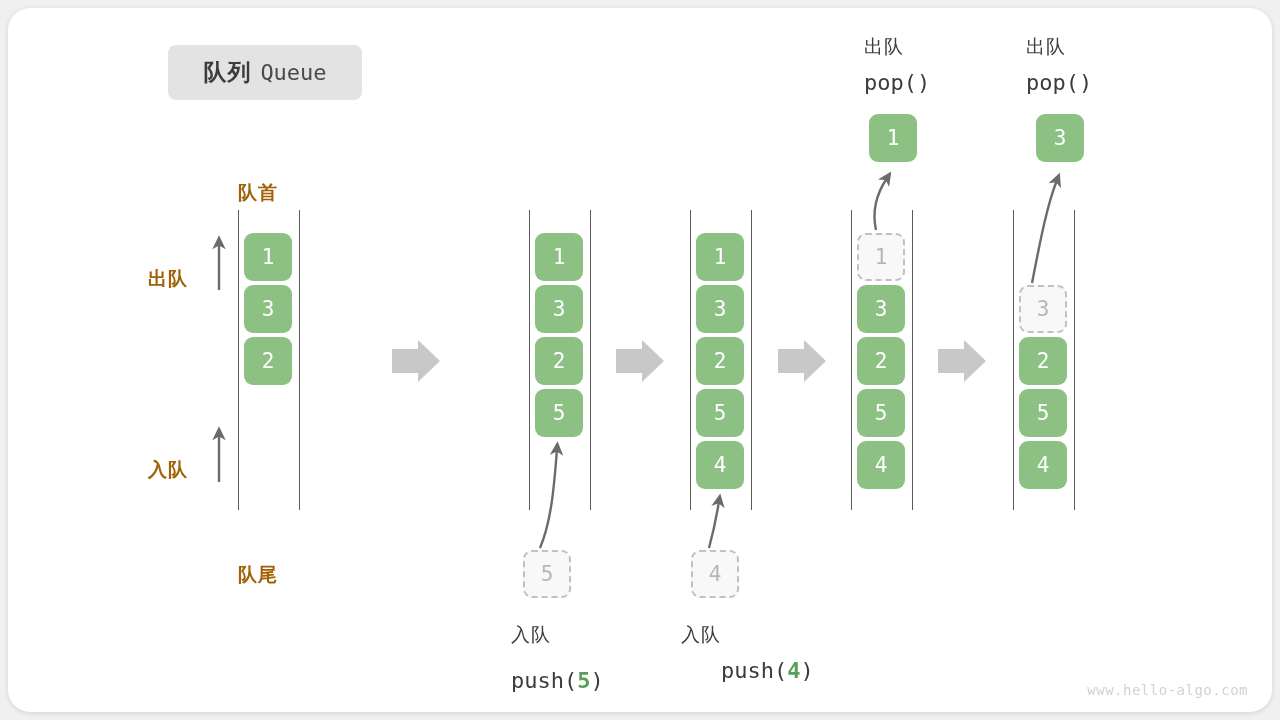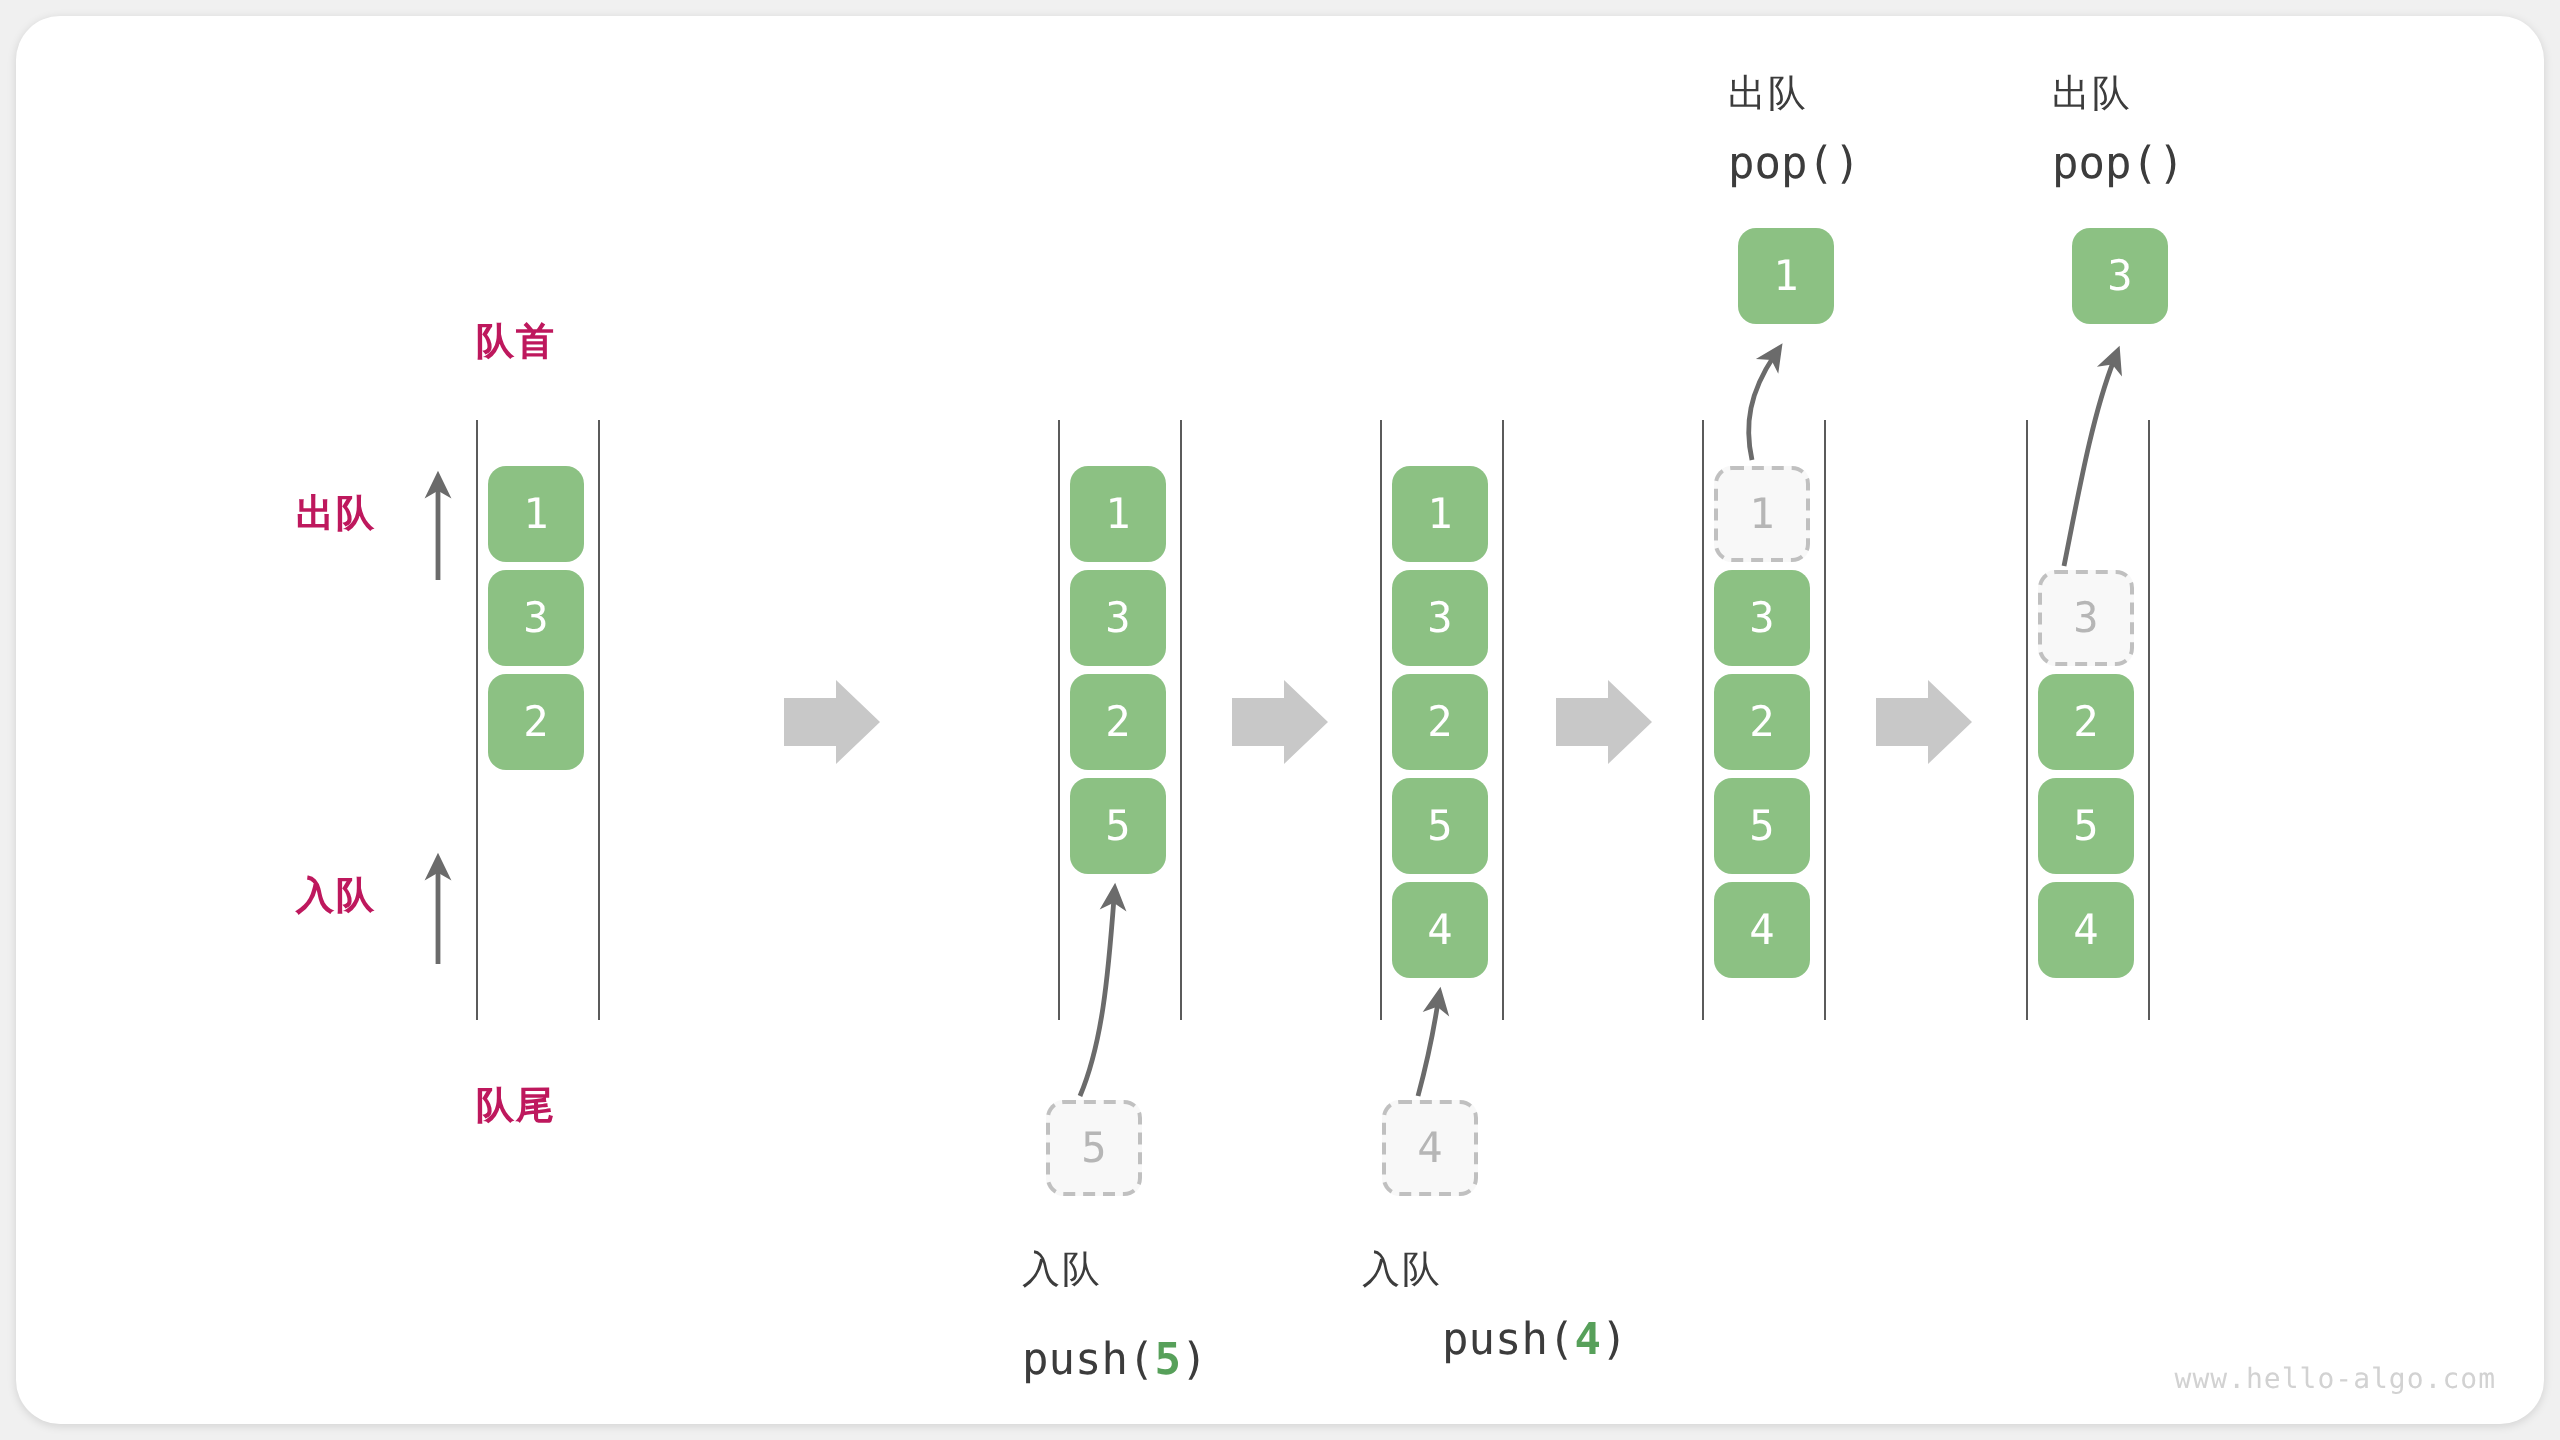--- a/index.html
+++ b/index.html
@@ -60,23 +60,24 @@
     font-family: "DejaVu Sans Mono", "Liberation Mono", monospace;
     font-size: 22px;
     color: #4a4a4a;
   }
 
   
   .lbl-bold {
     position: absolute;
     font-size: 19px;
     font-weight: bold;
-    color: #be185d;
+    color: #a16207;
     white-space: nowrap;
     letter-spacing: 1px;
+    margin-top: 22px;
   }
   .lbl-cn {
     position: absolute;
     font-size: 19px;
     color: #3c3c3c;
     white-space: nowrap;
     letter-spacing: 1px;
   }
   .lbl-mono {
     position: absolute;
@@ -129,20 +130,24 @@
   }
 
   svg.layer { pointer-events: none; }
 </style>
 </head>
 <body>
 
 <div id="canvas">
   <div class="card"></div>
 
+  <div class="title-badge">
+    <span class="title-cn">队列</span>
+    <span class="title-en">Queue</span>
+  </div>
 
   <div class="lbl-bold" style="left:238px; top:158px;">队首</div>
   <div class="lbl-bold" style="left:238px; top:540px;text-align:center;">队尾</div>
 
   <div class="lbl-bold" style="left:148px; top:244px;">出队</div>
   <div class="lbl-bold" style="left:148px; top:435px;">入队</div>
 
   <div class="rail" style="left:238px; top:210px; height:300px;"></div>
   <div class="rail" style="left:299px; top:210px; height:300px;"></div>
 

